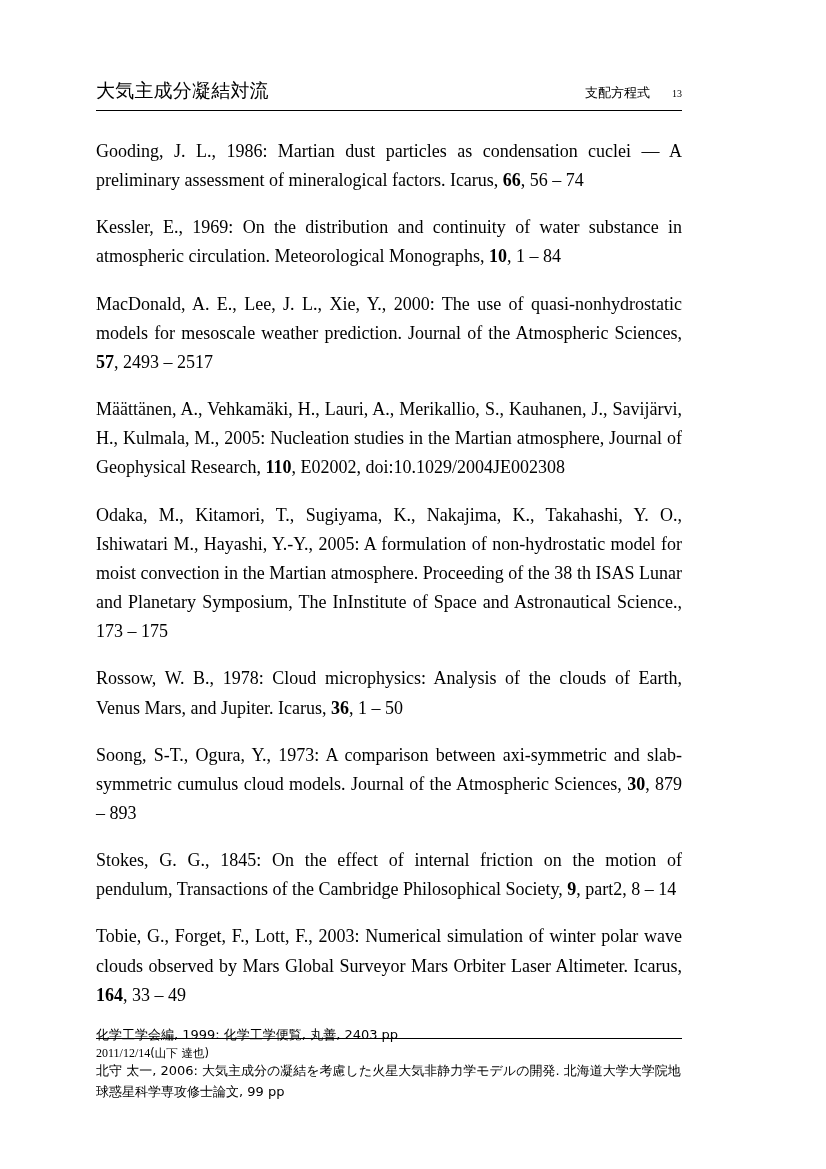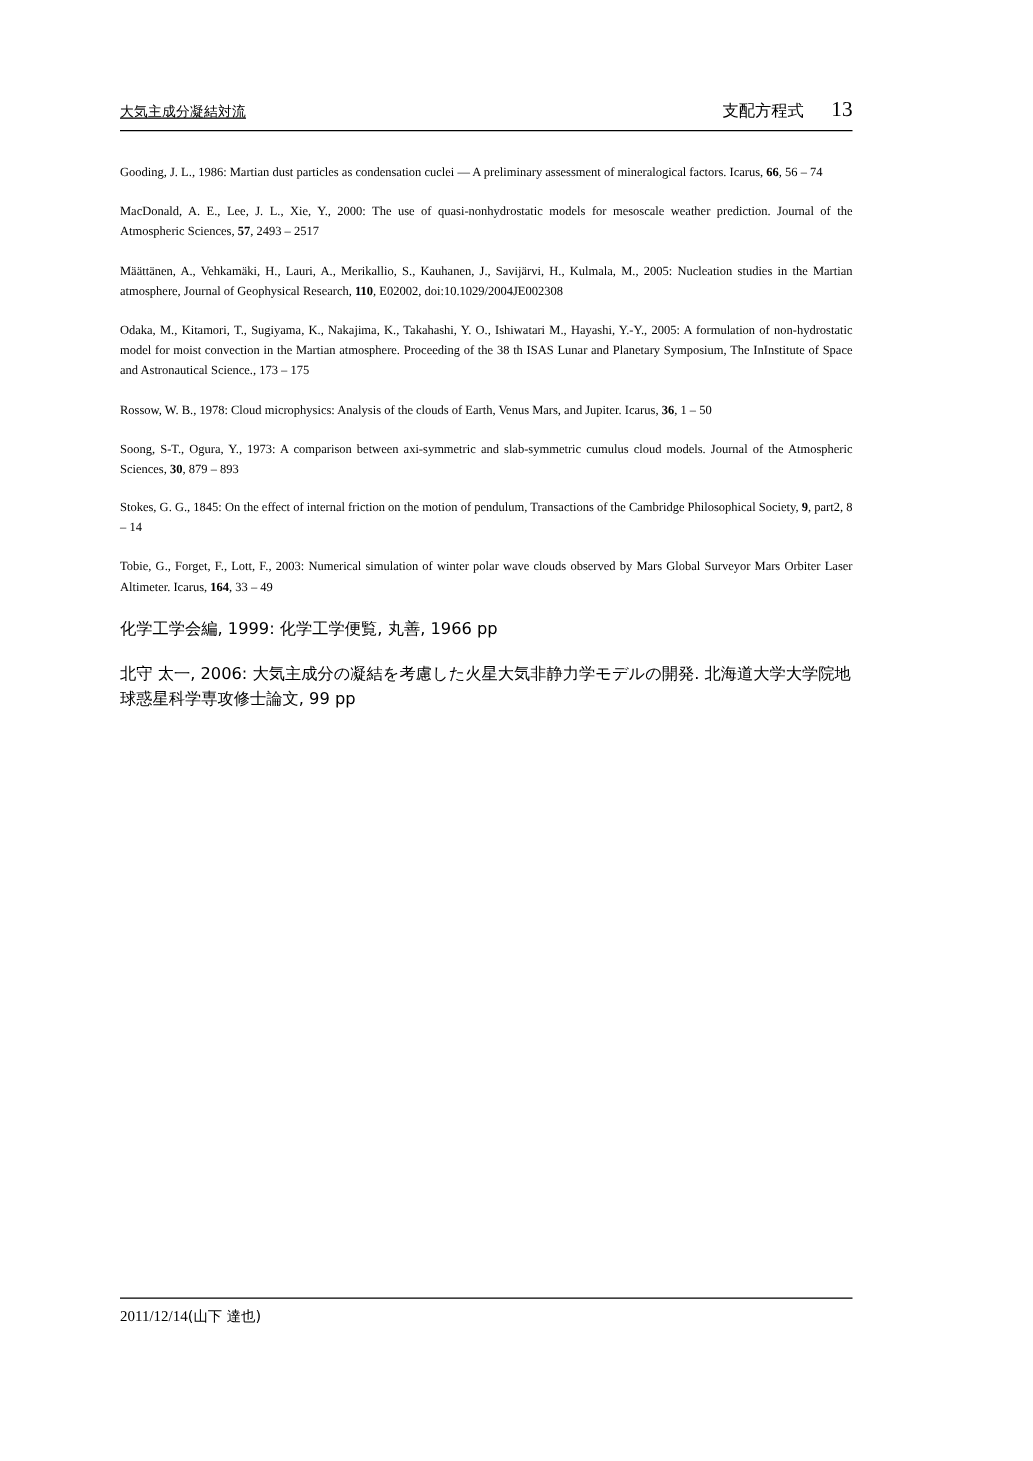--- a/index.html
+++ b/index.html
@@ -29,45 +29,44 @@
   .runhead {
     display: flex;
     align-items: baseline;
     justify-content: space-between;
     font-size: 13.5px;
     padding-bottom: 6px;
     border-bottom: 1px solid #000;
   }
   .runhead-left {
     font-family: "DejaVu Sans", sans-serif;
-    font-size: 11px;
+    font-size: 19px;
     letter-spacing: 0.2px;
-    text-decoration: underline;
   }
   .runhead-right {
     display: flex;
     align-items: baseline;
     gap: 22px;
   }
   .runhead-section {
     font-family: "DejaVu Sans", sans-serif;
     font-size: 13px;
     text-align: right;
   }
   .runhead-page {
     font-family: "Liberation Serif", serif;
     font-weight: normal;
-    font-size: 17px;
+    font-size: 10px;
   }
   
   .reflist {
     margin-top: 26px;
   }
   .ref {
-    font-size: 10px;
+    font-size: 18px;
     line-height: 1.62;
     text-align: justify;
     text-justify: inter-word;
     margin-bottom: 15px;
     hyphens: manual;
   }
   .ref:last-child {
     margin-bottom: 0;
   }
   .ref.jp {
@@ -110,28 +109,29 @@
     <div class="runhead">
       <div class="runhead-left">大気主成分凝結対流</div>
       <div class="runhead-right">
         <span class="runhead-section">支配方程式</span>
         <span class="runhead-page">13</span>
       </div>
     </div>
 
     <div class="reflist">
         <p class="ref">Gooding, J. L., 1986: Martian dust particles as condensation cuclei — A preliminary assessment of mineralogical factors. Icarus, <b>66</b>, 56 – 74</p>
+        <p class="ref">Kessler, E., 1969: On the distribution and continuity of water substance in atmospheric circulation. Meteorological Monographs, <b>10</b>, 1 – 84</p>
         <p class="ref">MacDonald, A. E., Lee, J. L., Xie, Y., 2000: The use of quasi-nonhydrostatic models for mesoscale weather prediction. Journal of the Atmospheric Sciences, <b>57</b>, 2493 – 2517</p>
         <p class="ref">Määttänen, A., Vehkamäki, H., Lauri, A., Merikallio, S., Kauhanen, J., Savijärvi, H., Kulmala, M., 2005: Nucleation studies in the Martian atmosphere, Journal of Geophysical Research, <b>110</b>, E02002, doi:10.1029/2004JE002308</p>
         <p class="ref">Odaka, M., Kitamori, T., Sugiyama, K., Nakajima, K., Takahashi, Y. O., Ishiwatari M., Hayashi, Y.-Y., 2005: A formulation of non-hydrostatic model for moist convection in the Martian atmosphere. Proceeding of the 38 th ISAS Lunar and Planetary Symposium, The InInstitute of Space and Astronautical Science., 173 – 175</p>
         <p class="ref">Rossow, W. B., 1978: Cloud microphysics: Analysis of the clouds of Earth, Venus Mars, and Jupiter. Icarus, <b>36</b>, 1 – 50</p>
         <p class="ref">Soong, S-T., Ogura, Y., 1973: A comparison between axi-symmetric and slab-symmetric cumulus cloud models. Journal of the Atmospheric Sciences, <b>30</b>, 879 – 893</p>
         <p class="ref">Stokes, G. G., 1845: On the effect of internal friction on the motion of pendulum, Transactions of the Cambridge Philosophical Society, <b>9</b>, part2, 8 – 14</p>
         <p class="ref">Tobie, G., Forget, F., Lott, F., 2003: Numerical simulation of winter polar wave clouds observed by Mars Global Surveyor Mars Orbiter Laser Altimeter. Icarus, <b>164</b>, 33 – 49</p>
-        <p class="ref jp">化学工学会編, 1999: 化学工学便覧, 丸善, 1966 pp</p>
+        <p class="ref jp">化学工学会編, 1999: 化学工学便覧, 丸善, 2403 pp</p>
         <p class="ref jp">北守 太一, 2006: 大気主成分の凝結を考慮した火星大気非静力学モデルの開発. 北海道大学大学院地球惑星科学専攻修士論文, 99 pp</p>
       </div>
 
   </div>
 
   <div class="footer">
     <div class="footer-rule"></div>
     <div class="footer-text">
       <span>2011/12/14</span><span class="jpname">(山下 達也)</span>
     </div>

